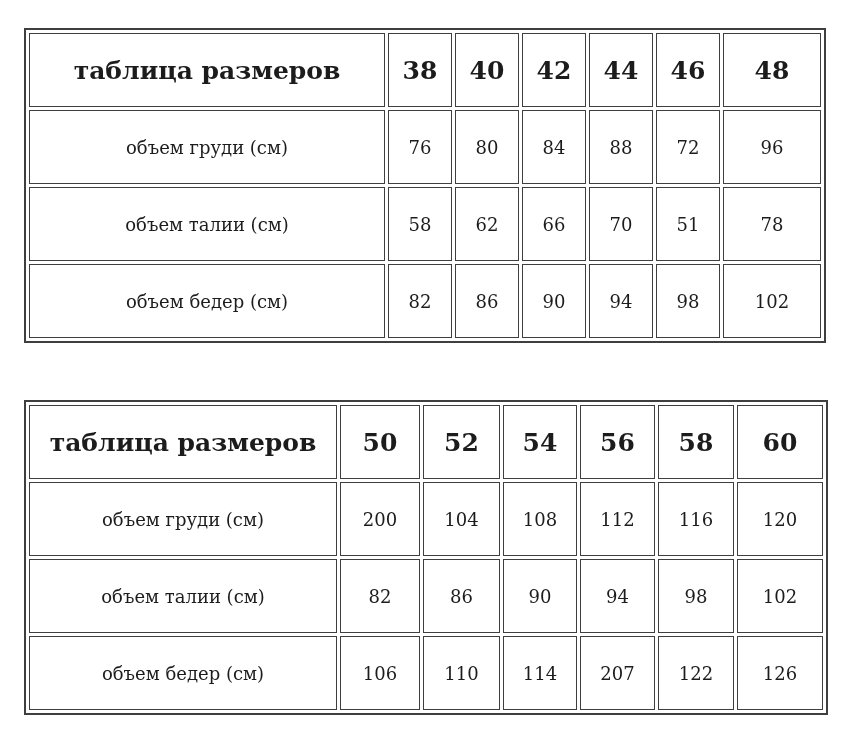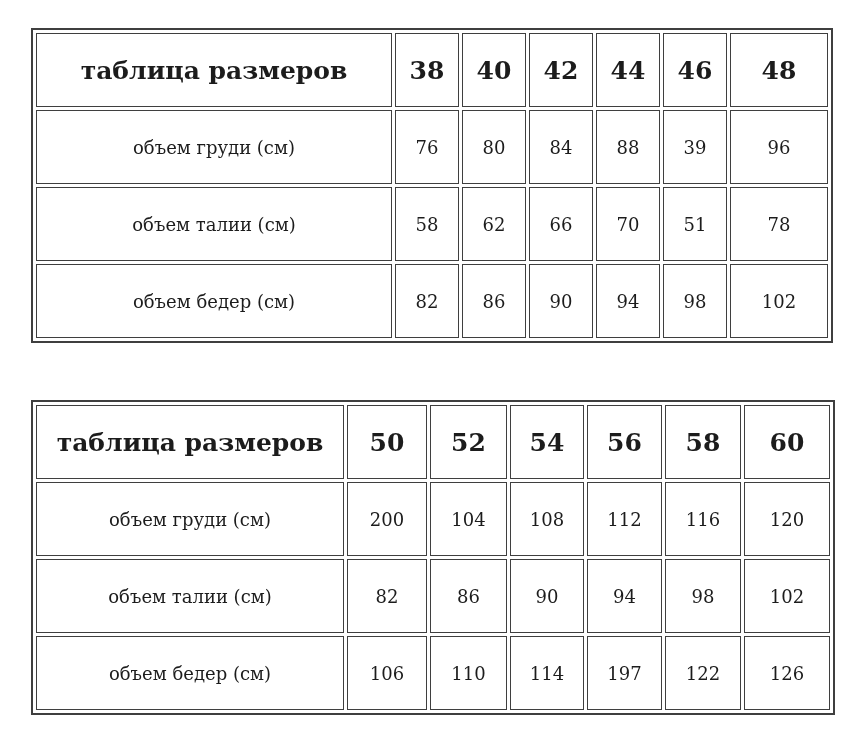--- a/index.html
+++ b/index.html
@@ -12,21 +12,21 @@
     height: 754px;
     font-family: "DejaVu Serif", "Liberation Serif", serif;
     color: #1c1c1c;
   }
   table.size-table {
     border-collapse: separate;
     border-spacing: 3px;
     border: 2px solid #3f3f3f;
     background: #ffffff;
     table-layout: fixed;
-    margin-left: 31px;
+    margin-left: 24px;
   }
   table.size-table.first { margin-top: 28px; }
   table.size-table.second { margin-top: 57px; }
   table.size-table td {
     border: 1.5px solid #3f3f3f;
     box-sizing: border-box;
     height: 74px;
     padding: 0 2px;
     text-align: center;
     vertical-align: middle;
@@ -61,21 +61,21 @@
       <td>44</td>
       <td>46</td>
       <td>48</td>
     </tr>
     <tr>
       <td>объем груди (см)</td>
       <td>76</td>
       <td>80</td>
       <td>84</td>
       <td>88</td>
-      <td>39</td>
+      <td>72</td>
       <td>96</td>
     </tr>
     <tr>
       <td>объем талии (см)</td>
       <td>58</td>
       <td>62</td>
       <td>66</td>
       <td>70</td>
       <td>51</td>
       <td>78</td>
@@ -128,18 +128,18 @@
       <td>90</td>
       <td>94</td>
       <td>98</td>
       <td>102</td>
     </tr>
     <tr>
       <td>объем бедер (см)</td>
       <td>106</td>
       <td>110</td>
       <td>114</td>
-      <td>197</td>
+      <td>207</td>
       <td>122</td>
       <td>126</td>
     </tr>
   </tbody>
 </table>
 
 </body></html>

